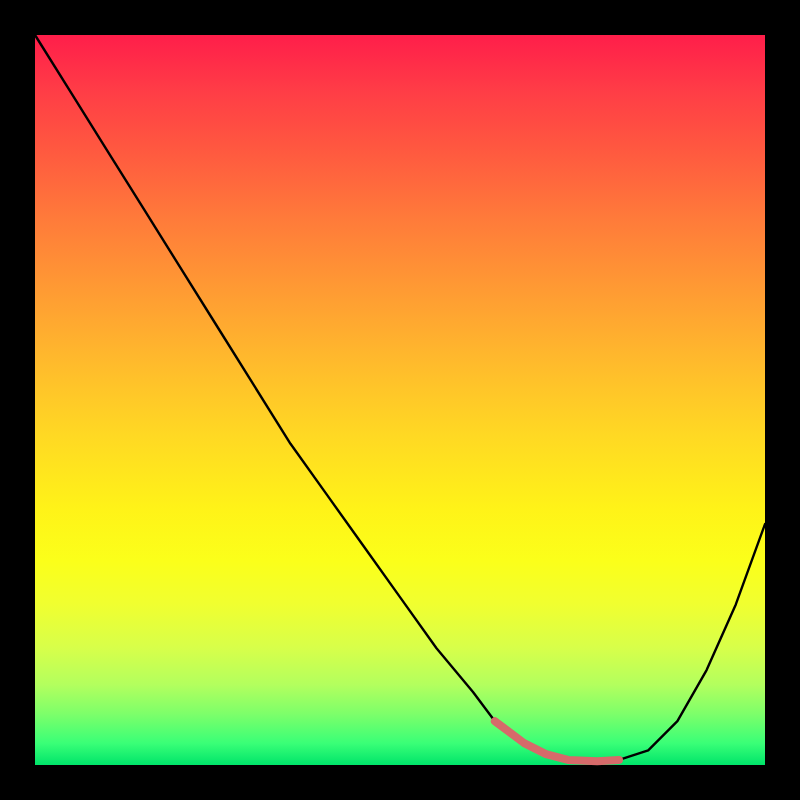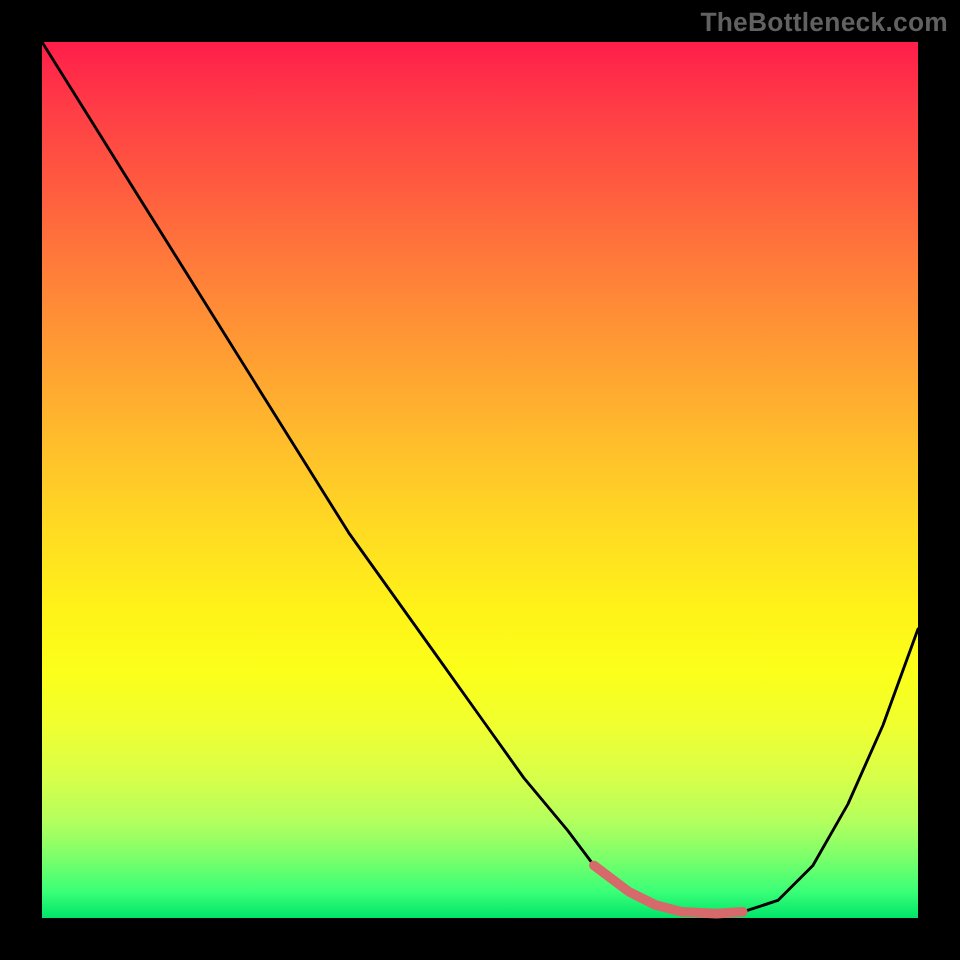--- a/index.html
+++ b/index.html
@@ -51,20 +51,19 @@
     left: 0; top: 0;
     width: 730px;
     height: 730px;
     overflow: visible;
   }
 </style>
 </head>
 <body>
 
 <div class="frame">
-  <div class="watermark">TheBottleneck.com</div>
   <div class="plot-area">
     <svg class="curve" viewBox="0 0 730 730" preserveAspectRatio="none">
       <path id="main-curve" fill="none" stroke="#000" stroke-width="2.4" stroke-linecap="round" stroke-linejoin="round" d="M0.00 0.00 L36.50 58.40 L73.00 116.80 L109.50 175.20 L146.00 233.60 L182.50 292.00 L219.00 350.40 L255.50 408.80 L292.00 459.90 L328.50 511.00 L365.00 562.10 L401.50 613.20 L438.00 657.00 L459.90 686.20 L489.10 708.10 L511.00 719.05 L532.90 724.89 L562.10 726.35 L584.00 724.89 L613.20 715.40 L642.40 686.20 L671.60 635.10 L700.80 569.40 L730.00 489.10"></path>
       <path id="highlight-curve" fill="none" stroke="#d66a6a" stroke-width="8" stroke-linecap="round" stroke-linejoin="round" d="M459.90 686.20 L489.10 708.10 L511.00 719.05 L532.90 724.89 L562.10 726.35 L584.00 724.89"></path>
     </svg>
   </div>
 </div>
 
 </body></html>

